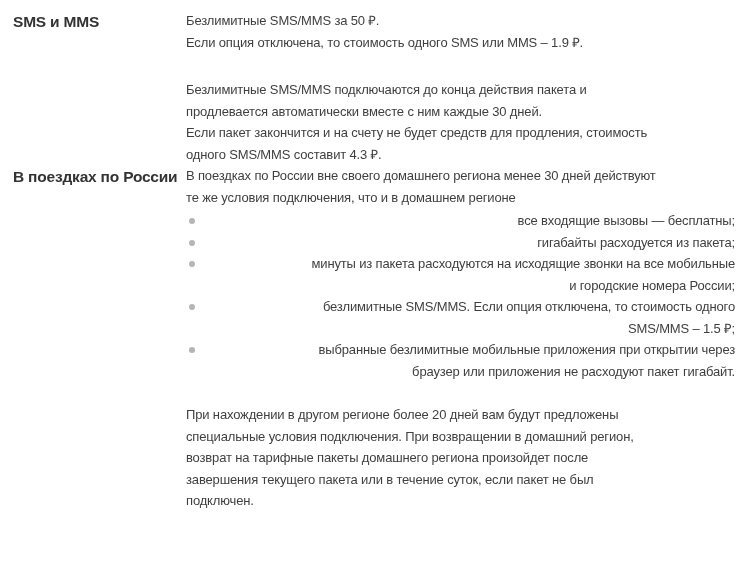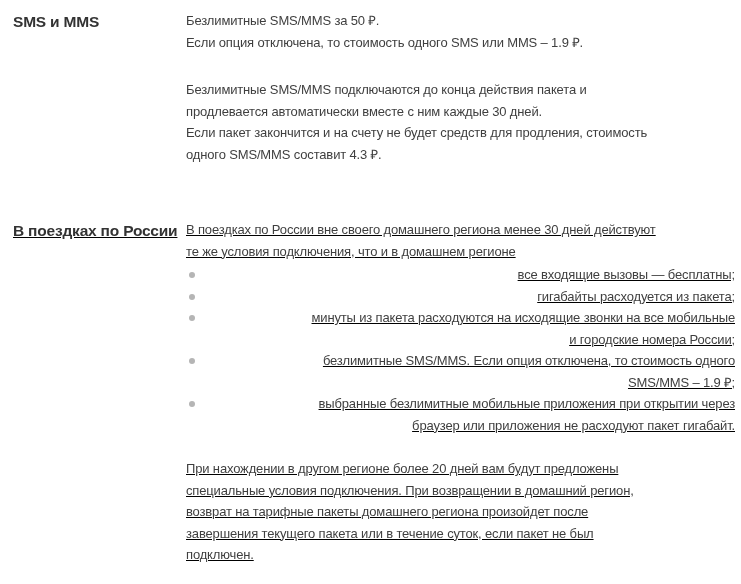--- a/index.html
+++ b/index.html
@@ -19,22 +19,20 @@
   .page {
     width: 741px;
     height: 584px;
     padding: 10px 6px 0 13px;
   }
   .row {
     display: flex;
     align-items: flex-start;
   }
   .row + .row {
-    margin-top: 54px;
-    text-decoration: underline;
   }
   .label {
     width: 173px;
     flex: 0 0 173px;
     font-size: 15.5px;
     font-weight: bold;
     line-height: 21.5px;
     color: var(--label);
     letter-spacing: -0.2px;
     padding-top: 1px;
@@ -97,21 +95,21 @@
     <div class="label">В поездках по России</div>
     <div class="content">
       <p class="para">В поездках по России вне своего домашнего региона менее 30 дней действуют
 те же условия подключения, что и в домашнем регионе</p>
       <ul class="bullets">
         <li>все входящие вызовы — бесплатны;</li>
         <li>гигабайты расходуется из пакета;</li>
         <li>минуты из пакета расходуются на исходящие звонки на все мобильные
 и городские номера России;</li>
         <li>безлимитные SMS/MMS. Если опция отключена, то стоимость одного
-SMS/MMS – 1.9 ₽;</li>
+SMS/MMS – 1.5 ₽;</li>
         <li>выбранные безлимитные мобильные приложения при открытии через
 браузер или приложения не расходуют пакет гигабайт.</li>
       </ul>
       <p class="para outro">При нахождении в другом регионе более 20 дней вам будут предложены
 специальные условия подключения. При возвращении в домашний регион,
 возврат на тарифные пакеты домашнего региона произойдет после
 завершения текущего пакета или в течение суток, если пакет не был
 подключен.</p>
     </div>
   </section>

